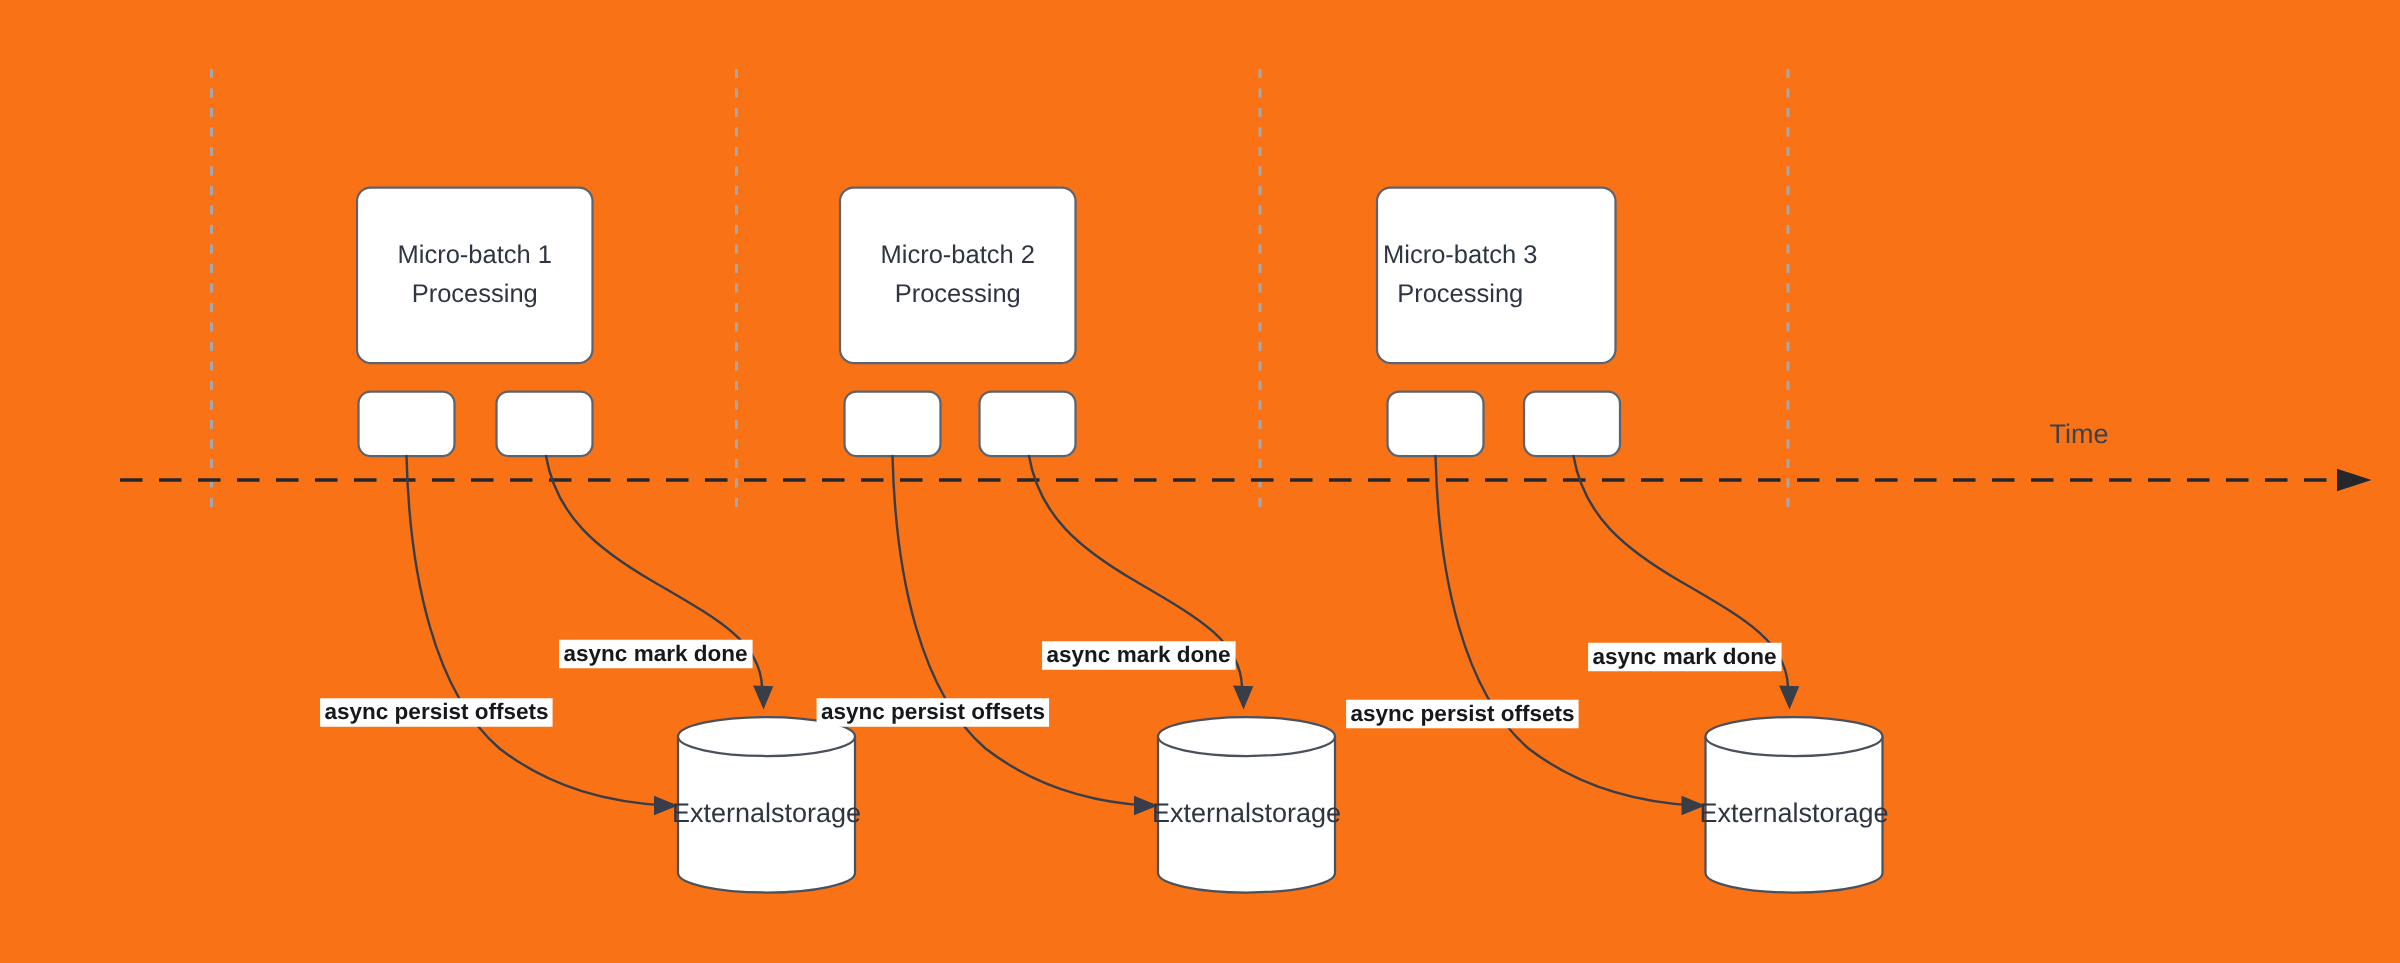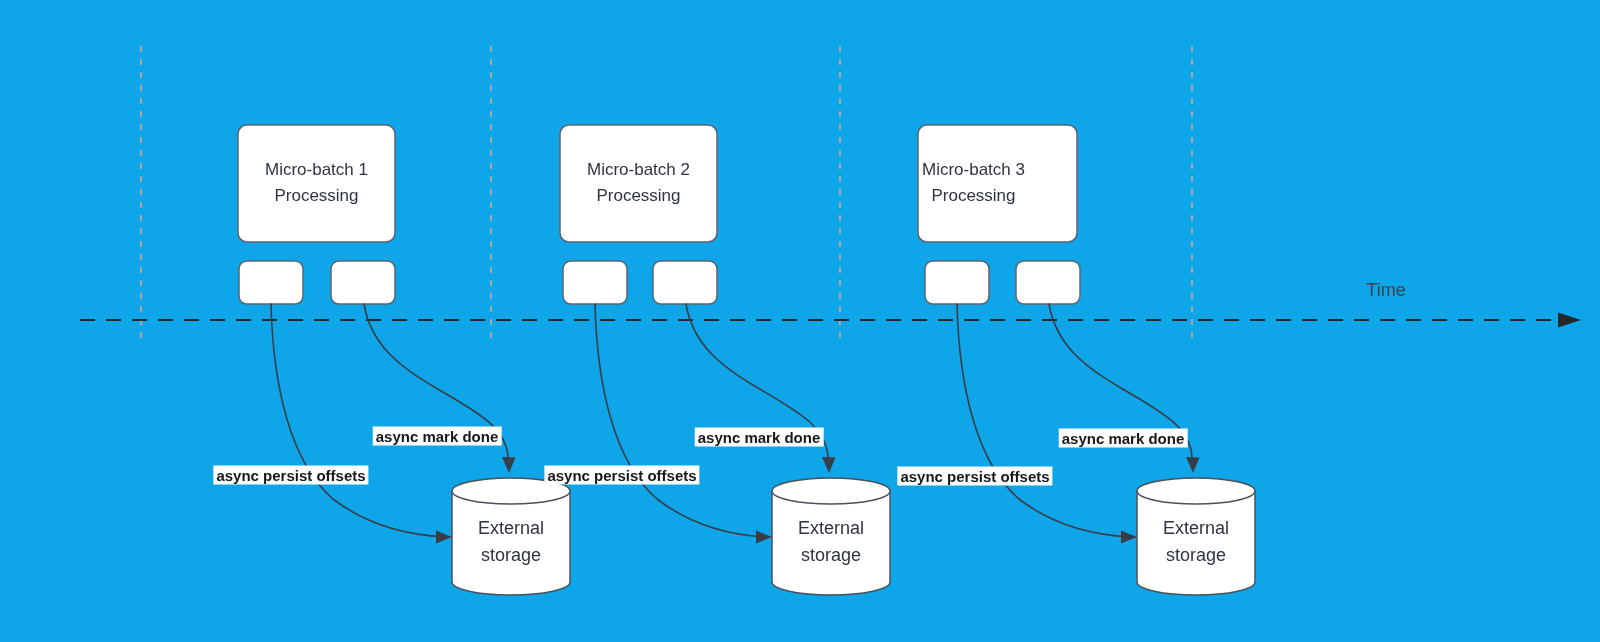--- a/index.html
+++ b/index.html
@@ -5,21 +5,21 @@
   html, body {
     margin: 0;
     padding: 0;
     background: #ffffff;
     font-family: "Liberation Sans", sans-serif;
   }
   .canvas {
     position: relative;
     width: 1600px;
     height: 642px;
-    background: #0ea5e9;
+    background: #f97316;
     overflow: hidden;
   }
   .canvas svg {
     position: absolute;
     left: 0;
     top: 0;
   }
   .overlay {
     position: absolute;
     left: 0;
@@ -37,21 +37,21 @@
     width: 157px;
     height: 110px;
     text-align: center;
     font-size: 17px;
     line-height: 1.55;
     color: #2e3440;
   }
   .cyl-title {
     position: absolute;
     display: flex;
-    flex-direction: column;
+    flex-direction: row;
     align-items: center;
     justify-content: center;
     width: 120px;
     height: 64px;
     text-align: center;
     font-size: 18px;
     line-height: 1.5;
     color: #2e3440;
   }
   .edge-label {

